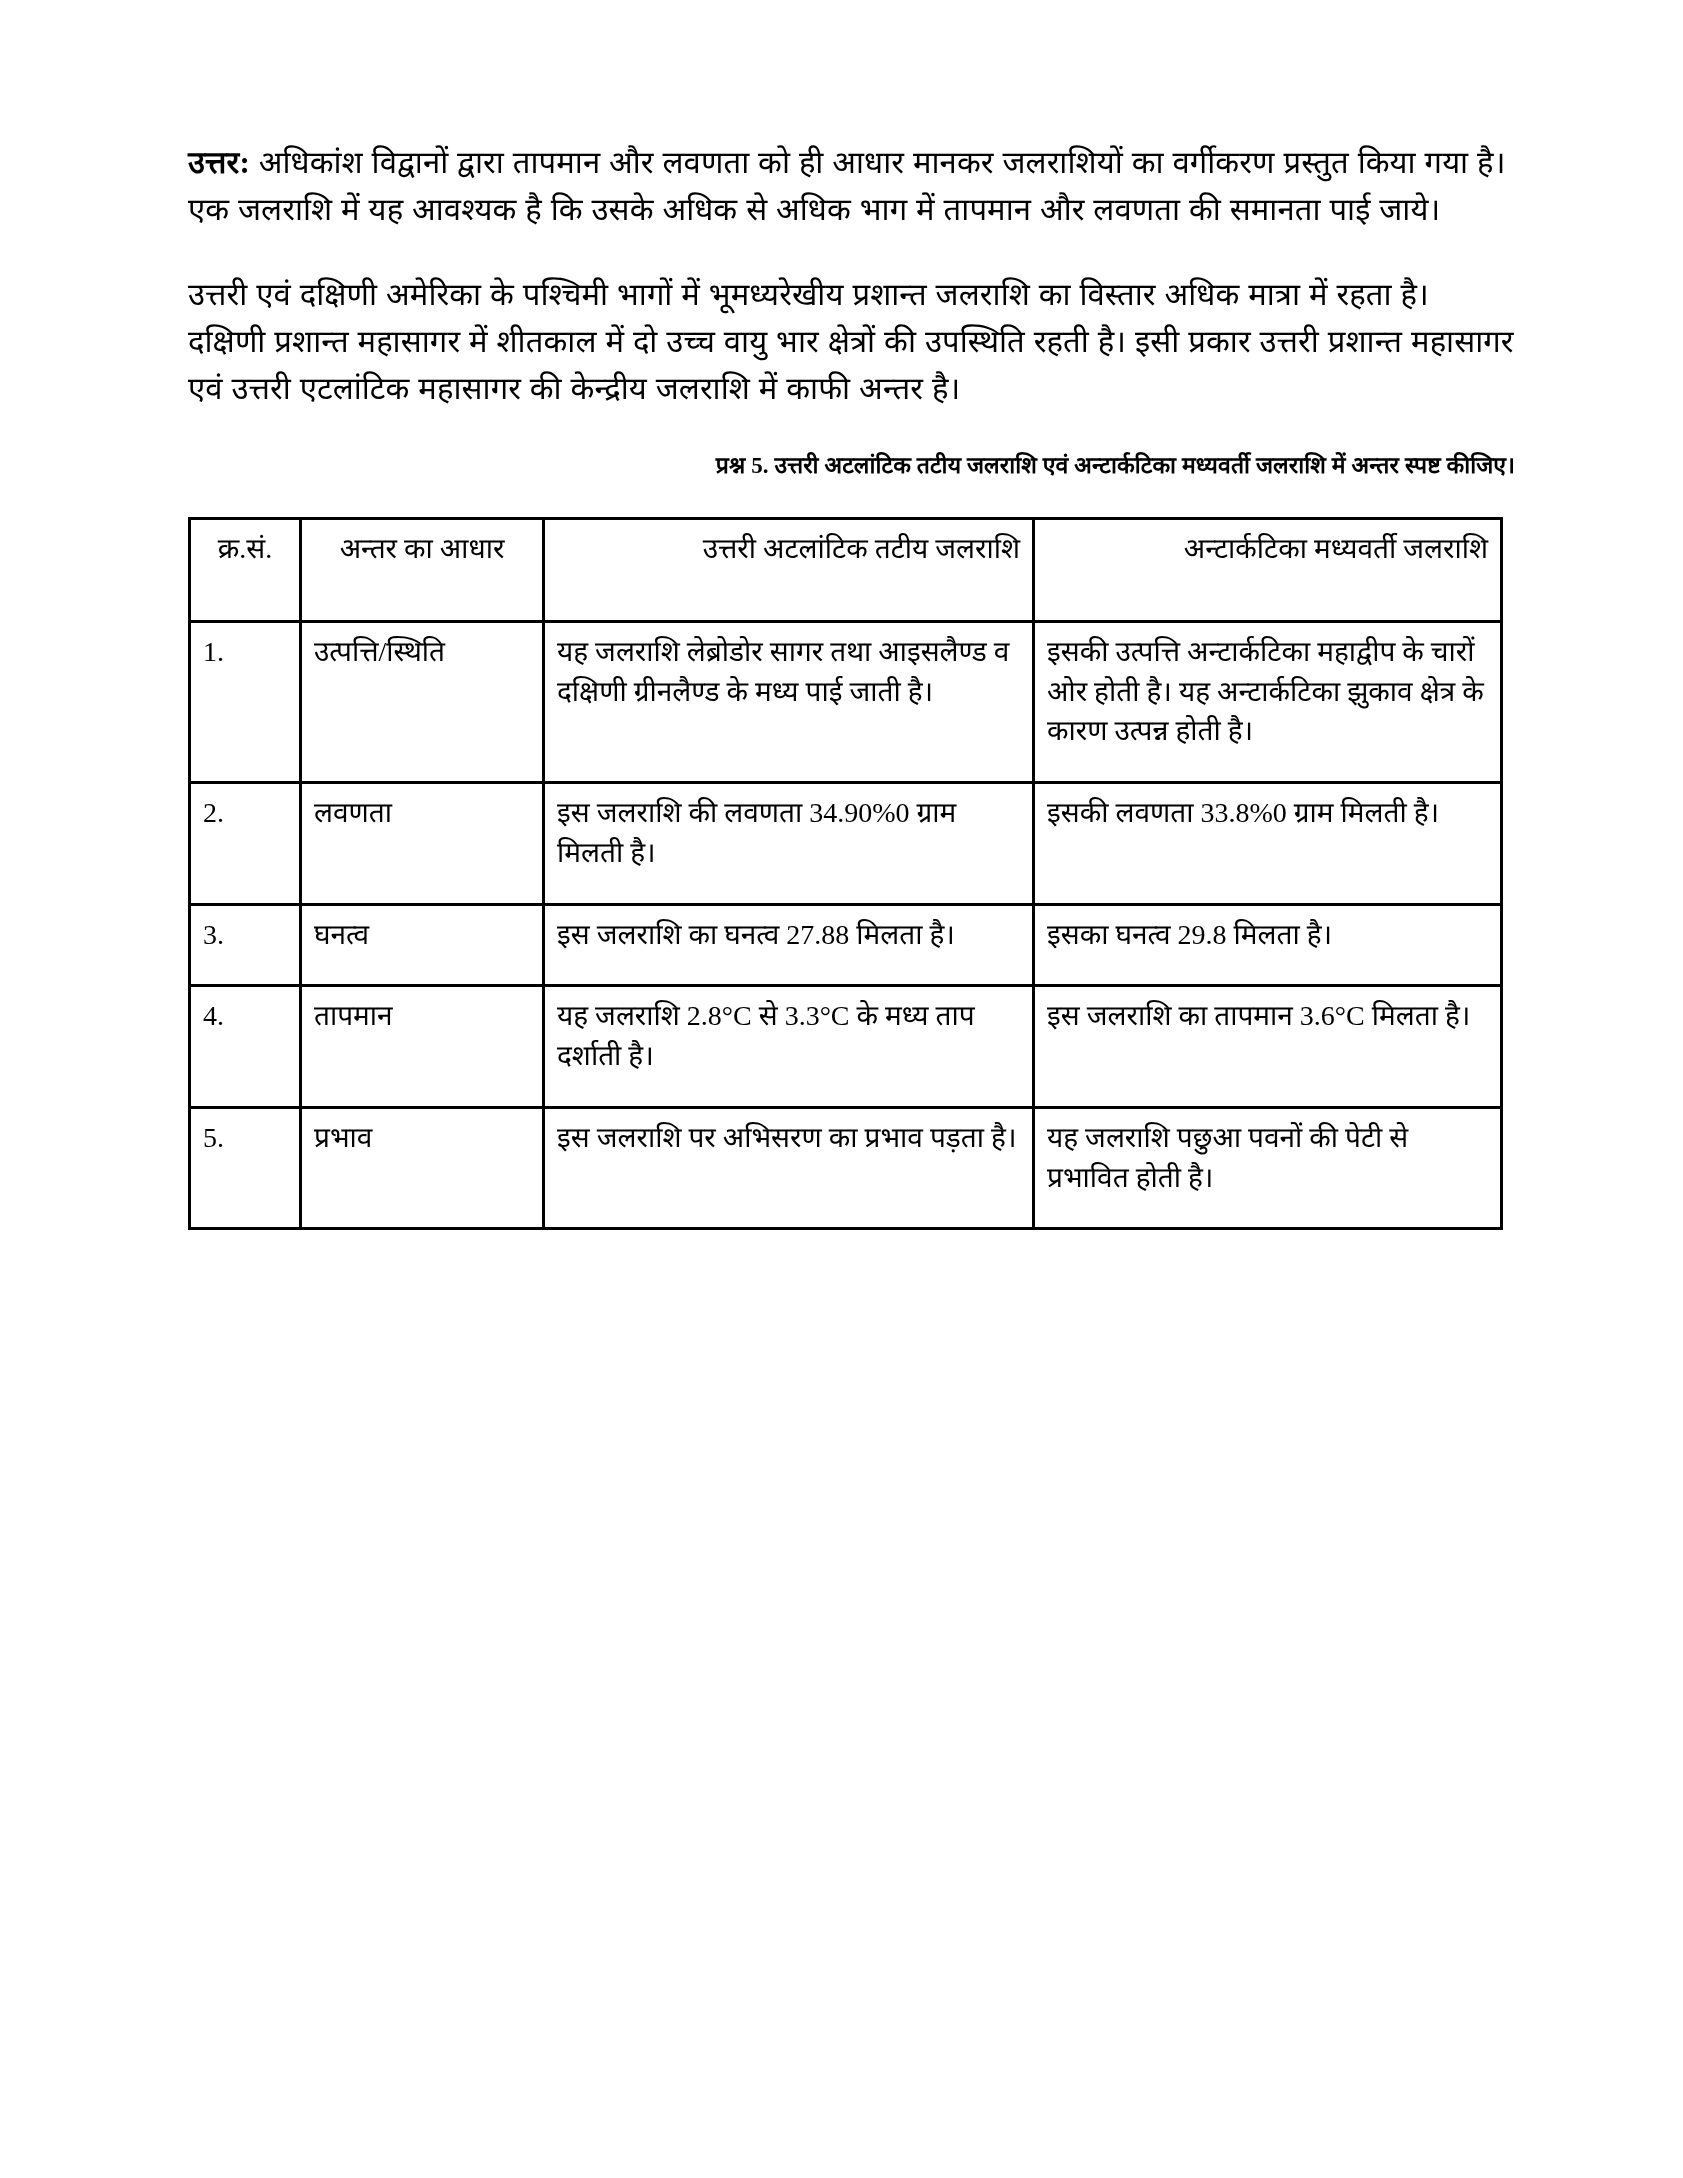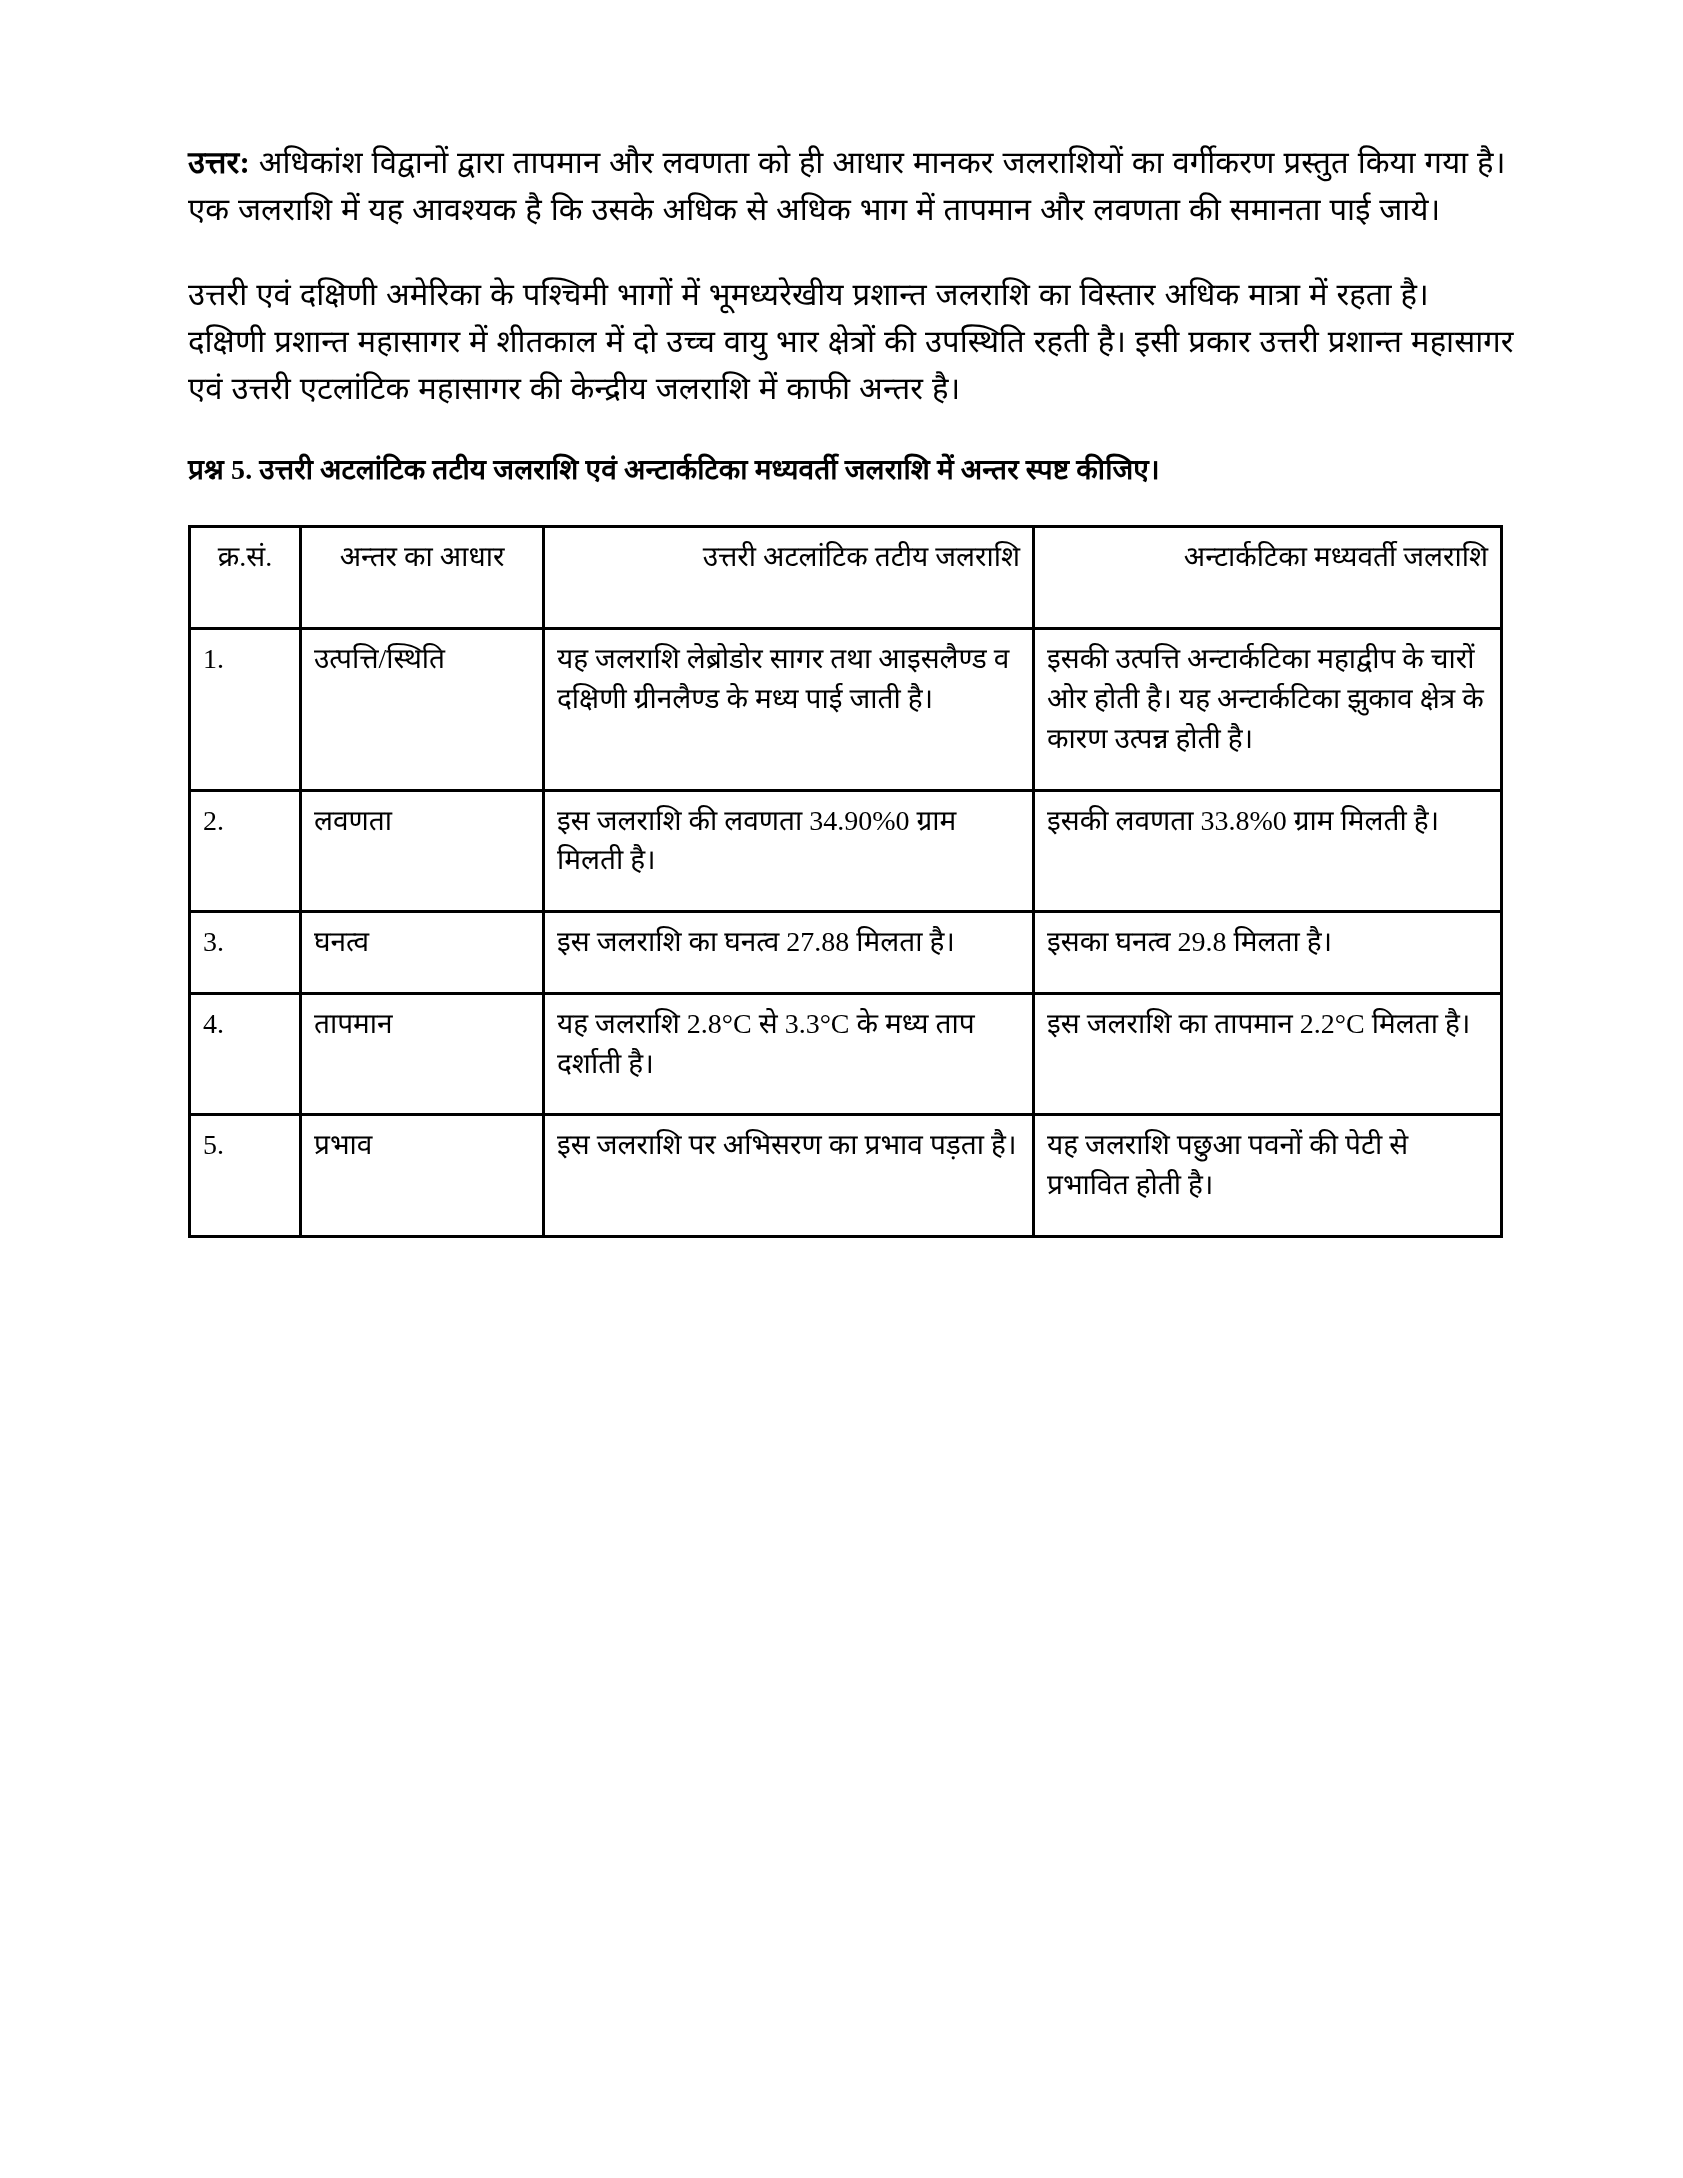--- a/index.html
+++ b/index.html
@@ -45,24 +45,25 @@
   p.para:last-of-type {
     margin-bottom: 0;
   }
 
   .lead {
     font-weight: bold;
   }
 
   h2.question {
     margin: 36px 0 34px 0;
-    font-size: 28px;
+    font-size: 23px;
     line-height: 1.5;
     font-weight: bold;
     letter-spacing: 0.1px;
+    text-align: right;
   }
 
   .answer-line {
     margin: 0 0 30px 0;
     font-size: 31px;
     line-height: 1.5;
   }
 
   table.diff-table {
     border-collapse: collapse;
@@ -148,21 +149,21 @@
         <tr class="r3">
           <td class="cell-sn">3.</td>
           <td>घनत्व</td>
           <td>इस जलराशि का घनत्व 27.88 मिलता है।</td>
           <td>इसका घनत्व 29.8 मिलता है।</td>
         </tr>
         <tr class="r4">
           <td class="cell-sn">4.</td>
           <td>तापमान</td>
           <td>यह जलराशि 2.8°C से 3.3°C के मध्य ताप दर्शाती है।</td>
-          <td>इस जलराशि का तापमान 2.2°C मिलता है।</td>
+          <td>इस जलराशि का तापमान 3.6°C मिलता है।</td>
         </tr>
         <tr class="r5">
           <td class="cell-sn">5.</td>
           <td>प्रभाव</td>
           <td>इस जलराशि पर अभिसरण का प्रभाव पड़ता है।</td>
           <td>यह जलराशि पछुआ पवनों की पेटी से प्रभावित होती है।</td>
         </tr>
       </tbody>
     </table>
 

